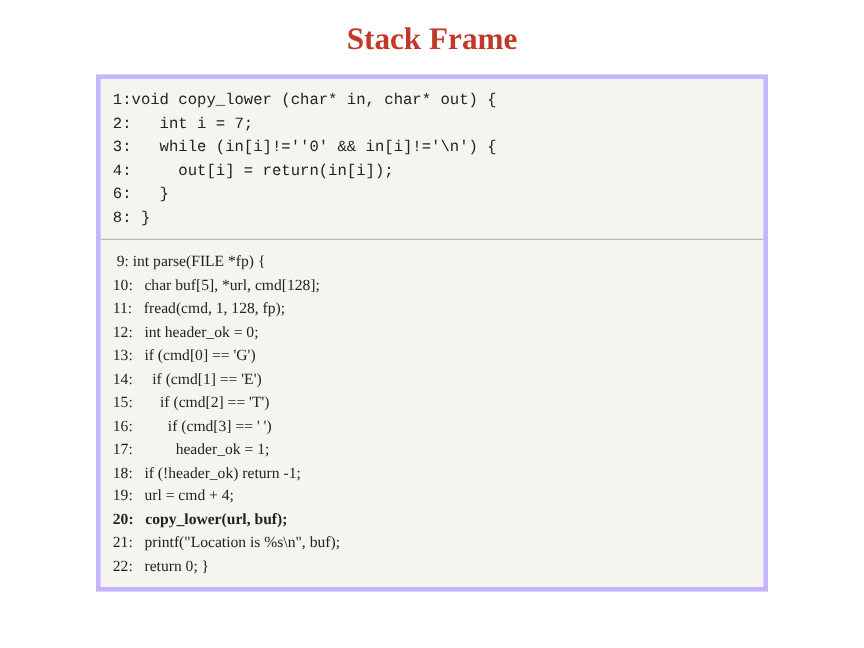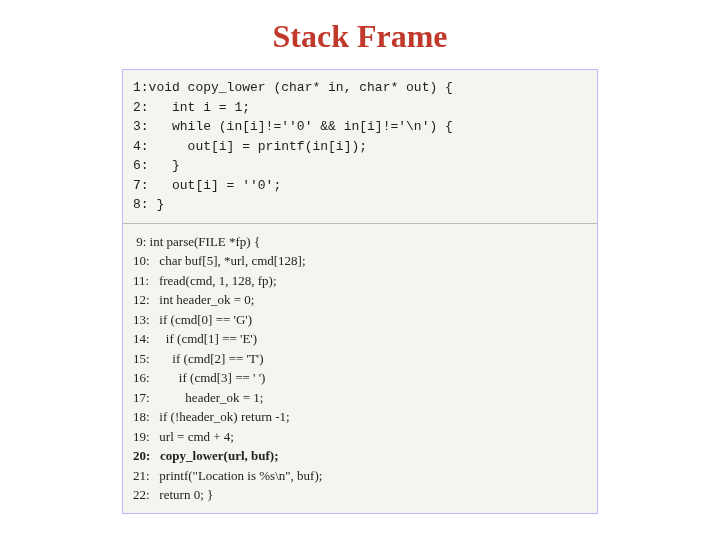--- a/index.html
+++ b/index.html
@@ -10,31 +10,31 @@
       background: #ffffff;
       display: flex;
       flex-direction: column;
       align-items: center;
       justify-content: flex-start;
       font-family: Arial, Helvetica, sans-serif;
       overflow: hidden;
     }
 
     .page-title {
-      font-size: 32px;
+      font-size: 26px;
       font-weight: bold;
       color: #c0392b;
       margin-top: 18px;
       margin-bottom: 14px;
       font-family: 'Times New Roman', Times, serif;
     }
 
     .code-container {
-      width: 476px;
-      border: 1px solid #c4b5fd;
+      width: 560px;
+      border: 4px solid #c4b5fd;
     }
 
     .code-block {
       background: #f5f5f0;
       border-bottom: 1px solid #bbb;
       padding: 8px 10px;
       font-family: 'Courier New', Courier, monospace;
       font-size: 13px;
       line-height: 1.5;
       color: #222;
@@ -45,15 +45,15 @@
       border-bottom: none;
       font-family: Liberation Serif, serif;
     }
   </style>
 </head>
 <body>
 
 <h1 class="page-title">Stack Frame</h1>
 
 <div class="code-container">
-  <div class="code-block" id="block1"><div>1:void copy_lower (char* in, char* out) {</div><div>2:   int i = 1;</div><div>3:   while (in[i]!=''0' &amp;&amp; in[i]!='\n') {</div><div>4:     out[i] = printf(in[i]);</div><div>6:   }</div><div>7:   out[i] = ''0';</div><div>8: }</div></div>
+  <div class="code-block" id="block1"><div>1:void copy_lower (char* in, char* out) {</div><div>2:   int i = 7;</div><div>3:   while (in[i]!=''0' &amp;&amp; in[i]!='\n') {</div><div>4:     out[i] = return(in[i]);</div><div>6:   }</div><div>8: }</div></div>
   <div class="code-block" id="block2"><div> 9: int parse(FILE *fp) {</div><div>10:   char buf[5], *url, cmd[128];</div><div>11:   fread(cmd, 1, 128, fp);</div><div>12:   int header_ok = 0;</div><div>13:   if (cmd[0] == 'G')</div><div>14:     if (cmd[1] == 'E')</div><div>15:       if (cmd[2] == 'T')</div><div>16:         if (cmd[3] == ' ')</div><div>17:           header_ok = 1;</div><div>18:   if (!header_ok) return -1;</div><div>19:   url = cmd + 4;</div><div style="font-weight: bold;">20:   copy_lower(url, buf);</div><div>21:   printf("Location is %s\n", buf);</div><div>22:   return 0; }</div></div>
 </div>
 
 </body></html>

